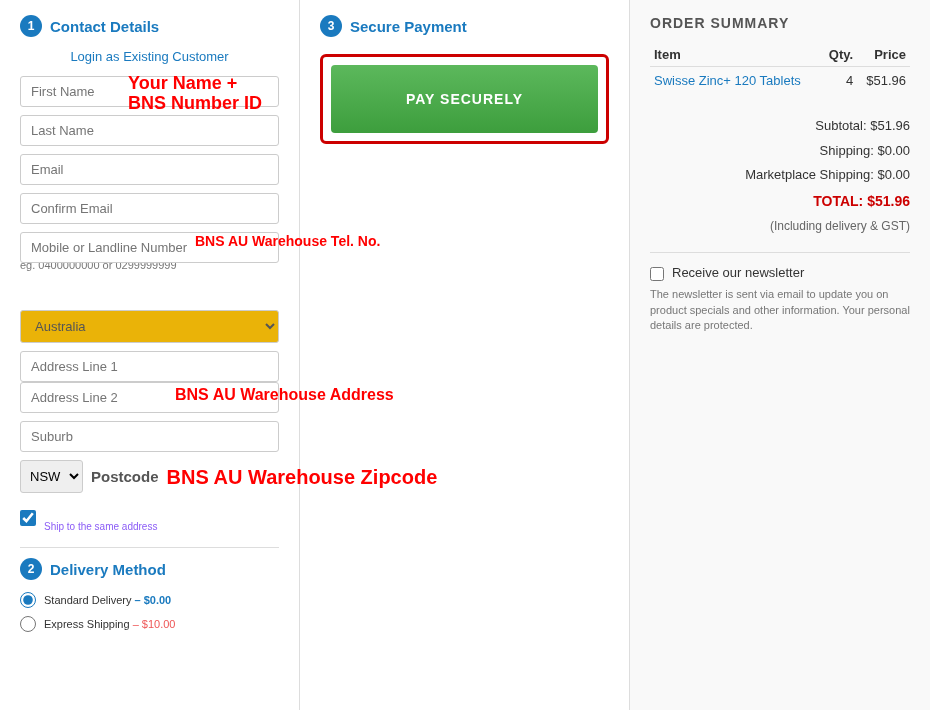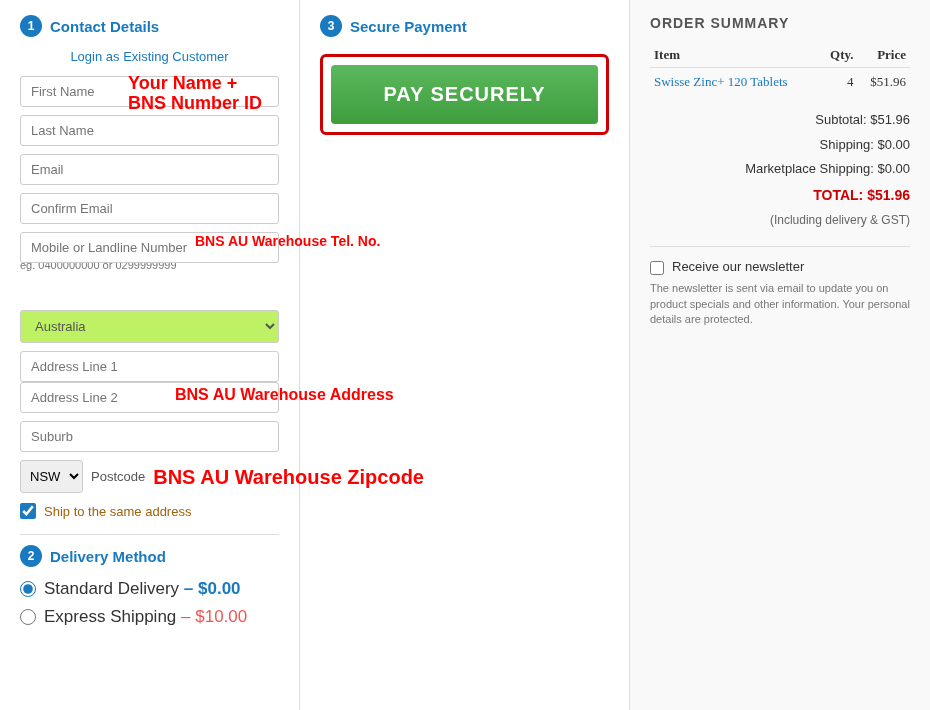--- a/index.html
+++ b/index.html
@@ -36,73 +36,73 @@
     .form-field {
       width: 100%; padding: 7px 10px;
       border: 1px solid #ccc; border-radius: 3px;
       font-size: 13px; color: #555;
       margin-bottom: 8px; display: block;
     }
 
     .phone-hint { font-size: 11px; color: #777; margin-bottom: 8px; margin-top: -4px; }
 
     
-    select.form-field { background: #bef264; margin-top: 39px; }
+    select.form-field { background: #eab308; margin-top: 39px; }
 
     
     .postcode-row { display: flex; align-items: center; gap: 8px; margin-bottom: 8px; }
     .state-select { width: 90px; padding: 7px 5px; border: 1px solid #ccc; border-radius: 3px; font-size: 13px; }
-    .postcode-label { font-size: 13px; color: #555; white-space: nowrap; }
+    .postcode-label { font-size: 15px; color: #555; white-space: nowrap; font-weight: bold; }
     .postcode-annotation { color: red; font-size: 16px; font-weight: bold; white-space: nowrap; }
 
     
     .checkbox-row { display: flex; align-items: center; gap: 8px; margin-top: 10px; margin-bottom: 15px; }
     .checkbox-row input[type="checkbox"] { width: 16px; height: 16px; accent-color: #1a7abf; }
-    .checkbox-label { font-size: 13px; color: #a16207; }
+    .checkbox-label { font-size: 10px; color: #8b5cf6; margin-top: 18px; }
 
     
     .divider { border: none; border-top: 1px solid #ddd; margin: 10px 0; }
 
     
     .delivery-section { margin-top: 5px; }
     .radio-row { display: flex; align-items: center; gap: 8px; margin-bottom: 8px; }
     .radio-row input[type="radio"] { width: 16px; height: 16px; accent-color: #1a7abf; }
-    .radio-label { font-size: 17px; }
+    .radio-label { font-size: 11px; }
     .radio-label .free { color: #1a7abf; font-weight: bold; }
     .radio-label .paid { color: #e55; }
 
     
     .pay-button-wrapper {
       border: 3px solid #cc0000;
       border-radius: 6px;
       padding: 8px;
       margin-top: 5px;
       display: inline-block;
       width: 100%;
     }
     .pay-button {
       width: 100%;
-      padding: 18px 10px;
+      padding: 26px 10px;
       background: linear-gradient(to bottom, #5cb85c, #3d9e3d);
       color: #fff;
-      font-size: 20px;
+      font-size: 14px;
       font-weight: bold;
       letter-spacing: 1px;
       border: none;
       border-radius: 4px;
       cursor: pointer;
     }
 
     
     .order-summary-title {
       font-size: 14px; font-weight: bold; color: #555;
       letter-spacing: 1px; margin-bottom: 12px;
       text-transform: uppercase;
     }
-    .summary-table { width: 100%; border-collapse: collapse; margin-bottom: 12px; font-family: Liberation Serif, serif; }
+    .summary-table { width: 100%; border-collapse: collapse; margin-bottom: 20px; }
     .summary-table th {
       text-align: left; font-size: 13px; font-weight: bold;
       color: #333; padding: 4px 4px; border-bottom: 1px solid #ddd;
     }
     .summary-table th.right, .summary-table td.right { text-align: right; }
     .summary-table td { padding: 6px 4px; font-size: 13px; color: #333; }
     .summary-table td.product-link { color: #1a7abf; }
 
     .summary-totals { font-size: 13px; color: #333; text-align: right; line-height: 1.9; }
     .summary-totals .total-line { font-weight: bold; color: #c00; font-size: 14px; }

